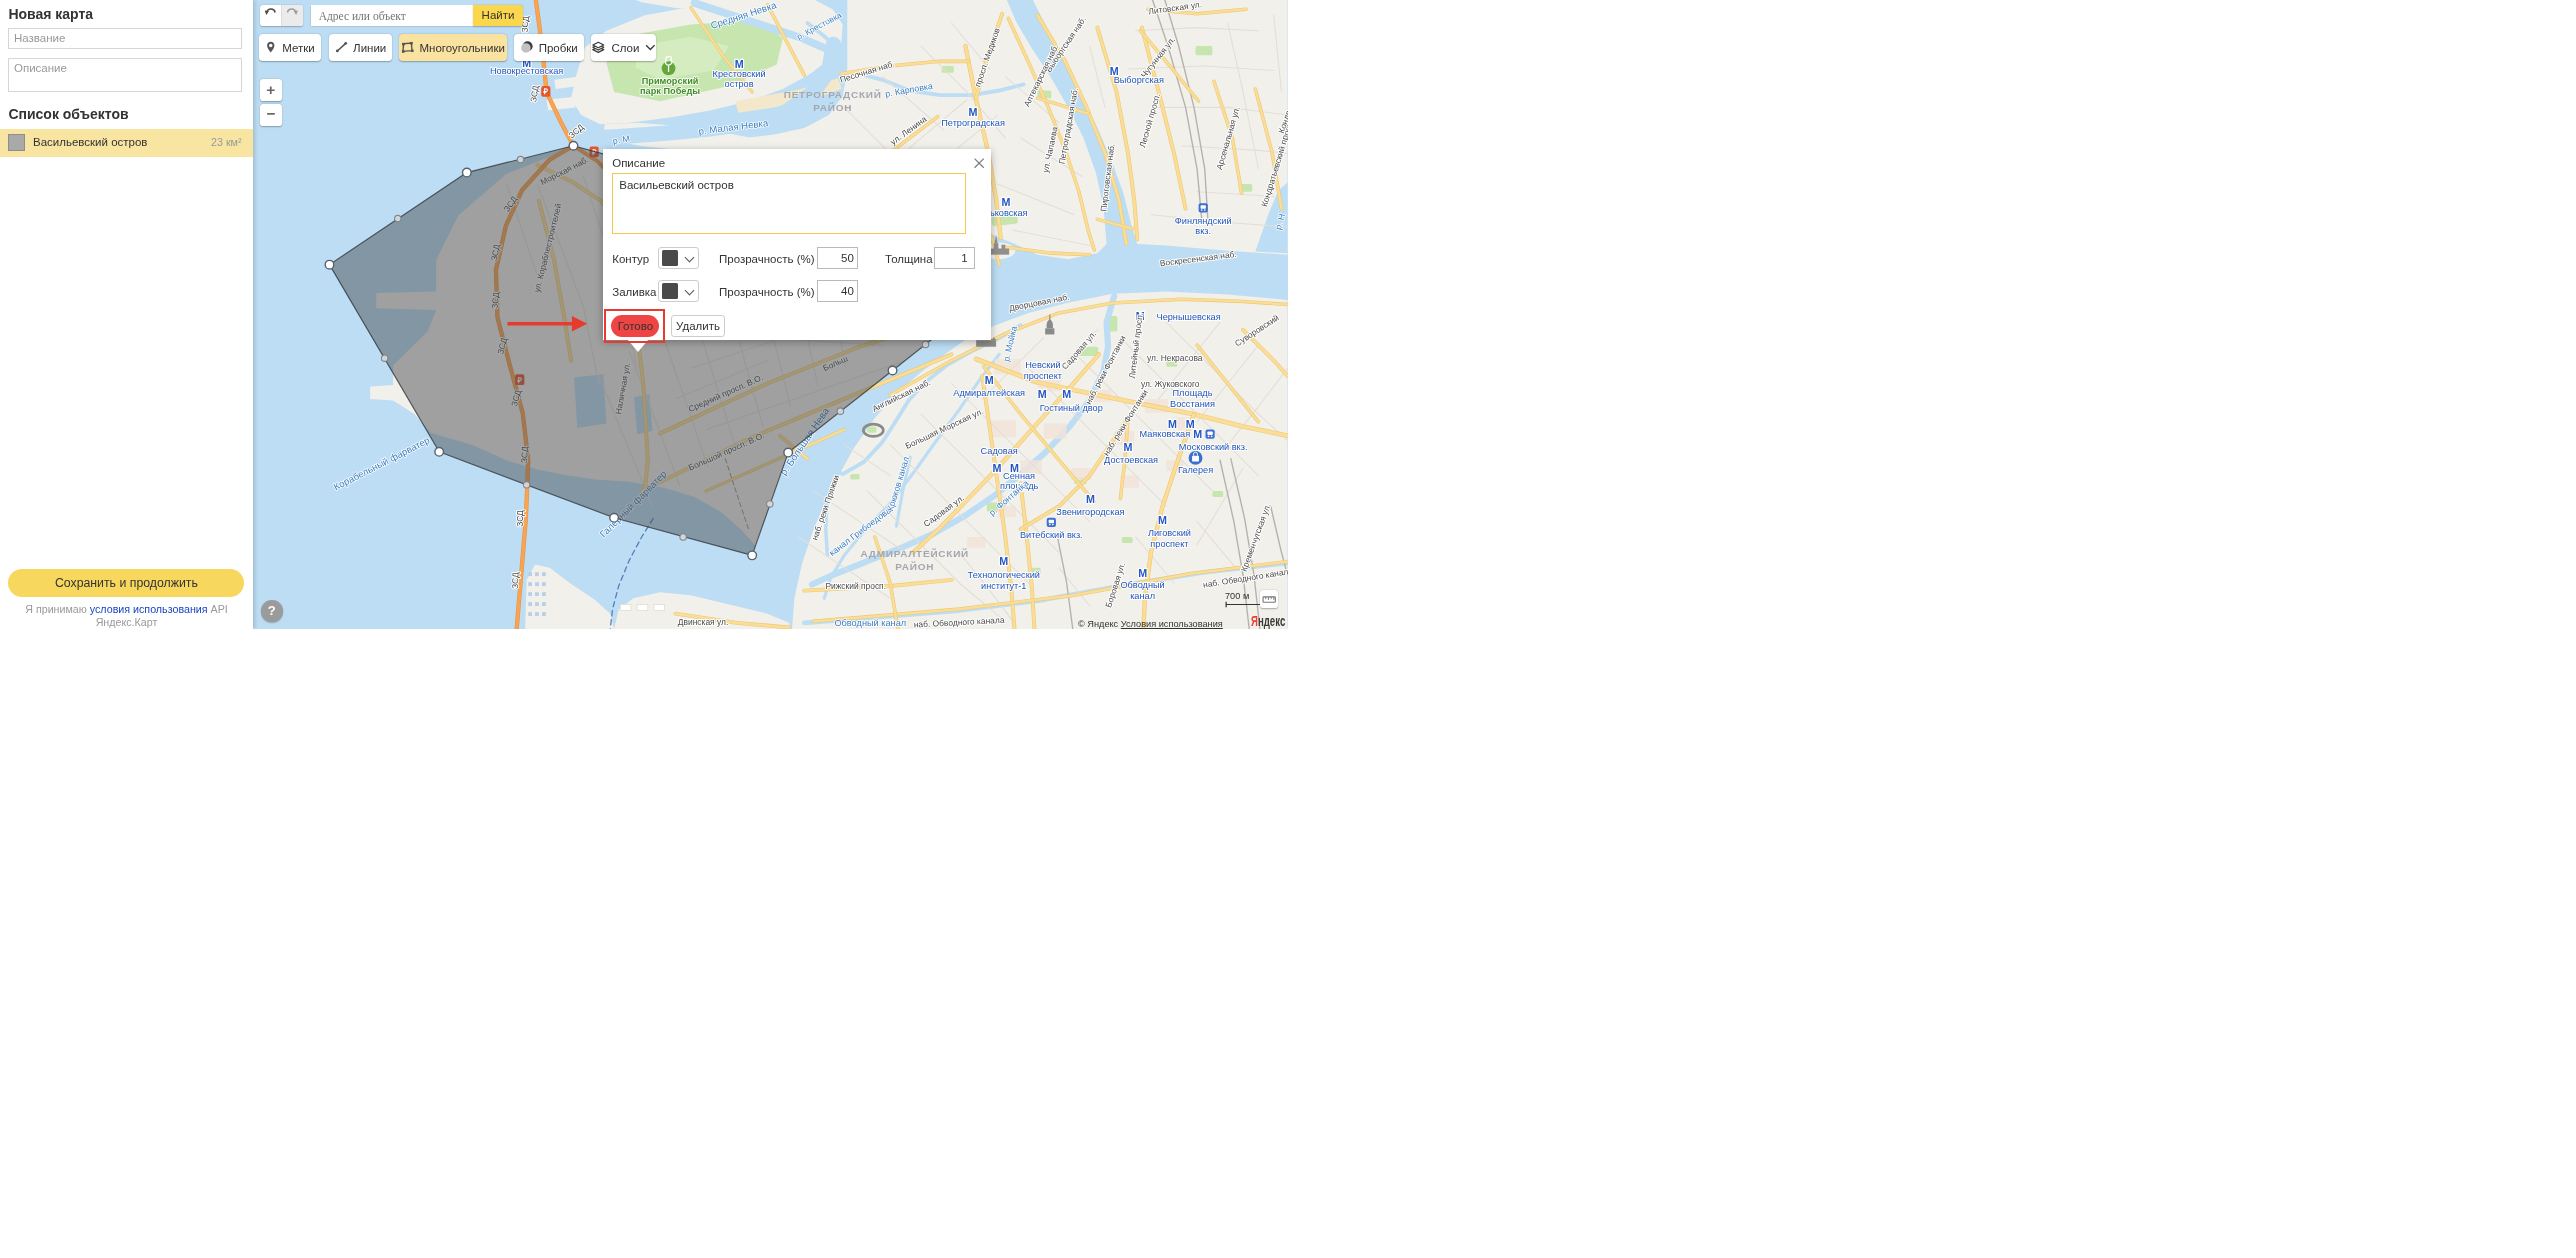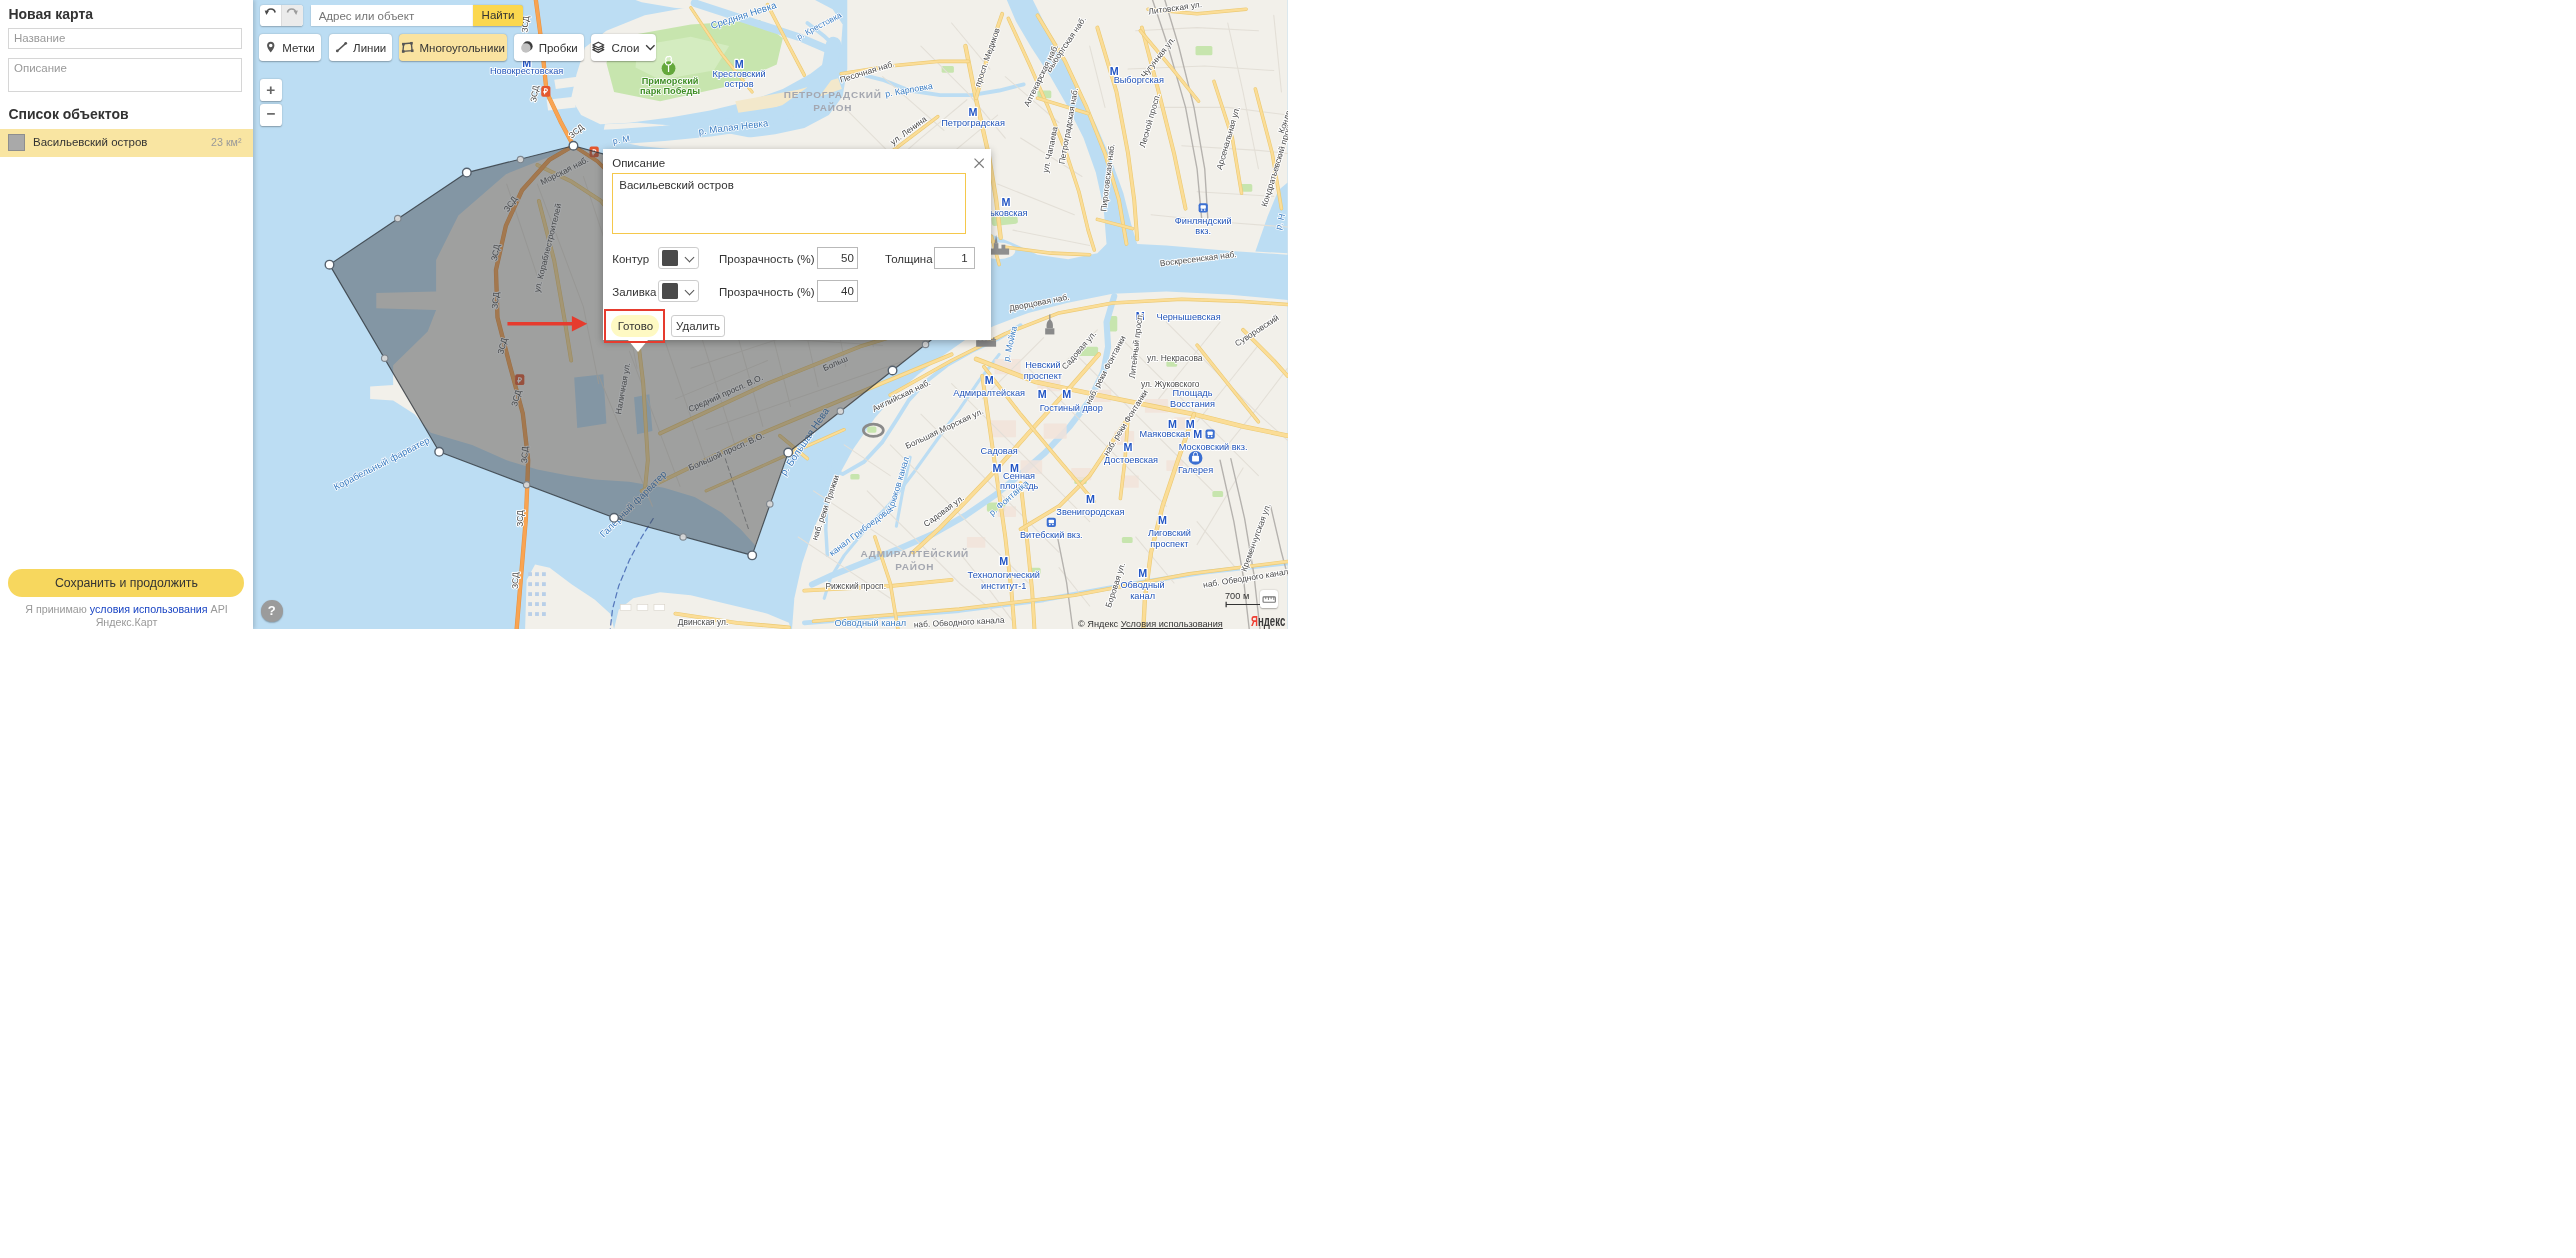--- a/index.html
+++ b/index.html
@@ -18,21 +18,21 @@
 #listrow .nm { position:absolute; left:33px; top:7px; font-size:11.5px; color:#333; }
 #listrow .ar { position:absolute; right:11.5px; top:7px; font-size:10.7px; color:#999; }
 #savebtn { position:absolute; left:8.4px; top:569px; width:236px; height:28px; background:#f7d75e; border-radius:14px; font-size:12.3px; color:#333; text-align:center; line-height:28px; }
 #accept { position:absolute; left:0; top:603px; width:253px; text-align:center; font-size:10.7px; color:#999; line-height:13px; }
 #accept a { color:#1a45c4; text-decoration:none; }
 
 .ctl { position:absolute; background:#fff; border-radius:3.1px; box-shadow:0 0.8px 1.5px rgba(0,0,0,.25); }
 #undo { left:260px; top:5.4px; width:43px; height:21px; background:#fff; }
 #undo .half { position:absolute; top:0; width:21.5px; height:21px; text-align:center; font-size:11.5px; }
 #search { left:311px; top:5.4px; width:162px; height:21px; border-radius:0; box-shadow:0 0.8px 1.5px rgba(0,0,0,.25); }
-#search input { width:100%; height:100%; border:0; outline:0; font-size:11.5px; color:#a9a9a9; padding-left:7.7px; font-family:Liberation Sans, sans-serif;}
+#search input { width:100%; height:100%; border:0; outline:0; font-size:11.5px; color:#a9a9a9; padding-left:7.7px; font-family:Liberation Serif, serif;}
 #findbtn { position:absolute; left:473px; top:5.4px; width:50px; height:21px; background:#fbd74e; border-radius:0 3.1px 3.1px 0; text-align:center; line-height:21px; font-size:11.5px; color:#333; box-shadow:0 0.8px 1.5px rgba(0,0,0,.25);}
 .tbtn { position:absolute; top:34px; height:27px; background:#fff; border-radius:3.8px; box-shadow:0 0.8px 1.5px rgba(0,0,0,.3); font-size:11.5px; color:#333; display:flex; align-items:center; justify-content:center; gap:5.4px; white-space:nowrap; }
 .tbtn svg { flex:none; }
 #b-metki { left:259px; width:62px; }
 #b-linii { left:329px; width:63px; }
 #b-poly  { left:399px; width:108px; background:#fae3a0; }
 #b-probki{ left:514px; width:70px; }
 #b-sloi  { left:591px; width:65px; }
 #zoomp, #zoomm { position:absolute; left:260px; width:21.5px; height:21.5px; background:#fff; border-radius:3.1px; box-shadow:0 0.8px 1.5px rgba(0,0,0,.3); text-align:center; font-size:15.4px; font-weight:bold; color:#666; line-height:20px; }
 #zoomp { top:79px; line-height:21px; }
@@ -42,21 +42,21 @@
 #dlg { position:absolute; left:603px; top:149px; width:388px; height:191px; background:#fff; box-shadow:0 1.5px 7.7px rgba(0,0,0,.3); }
 #dlg .tail { position:absolute; left:25px; top:191px; width:0; height:0; border-left:10.7px solid transparent; border-right:10.7px solid transparent; border-top:12.3px solid #fff; }
 #dlg .ttl { position:absolute; left:9.2px; top:8.4px; font-size:11.5px; color:#333; }
 #dlg .cls { position:absolute; right:6.1px; top:7.7px; width:12.3px; height:12.3px; }
 #dlg textarea { position:absolute; left:9.2px; top:24px; width:354px; height:61px; border:1.5px solid #f5c84b; font-size:11.5px; color:#333; padding:4.6px 6.1px; resize:none; font-family:"Liberation Sans",sans-serif; outline:none;}
 .drow { position:absolute; font-size:11.5px; color:#333; }
 .swbtn { position:absolute; width:41px; height:21.5px; border:0.8px solid #ccc; border-radius:3.1px; background:#fff; }
 .swbtn .sq { position:absolute; left:3.1px; top:2.3px; width:16px; height:16px; background:#4a4a4a; border-radius:1.5px; }
 .swbtn .ch { position:absolute; right:5.4px; top:6.1px; width:7px; height:7px; border-right:1.5px solid #555; border-bottom:1.5px solid #555; transform:rotate(45deg); }
 .dinp { position:absolute; width:41px; height:21.5px; border:0.8px solid #b9b9b9; text-align:center; line-height:20px; font-size:11.5px; color:#333; background:#fff;padding-left:20px; }
-#gotovo { position:absolute; left:8.4px; top:166px; width:48px; height:22px; background:#fef9c3; border-radius:11px; text-align:center; line-height:22px; font-size:11.5px; color:#333; }
+#gotovo { position:absolute; left:8.4px; top:166px; width:48px; height:22px; background:#ef4444; border-radius:11px; text-align:center; line-height:22px; font-size:11.5px; color:#333; }
 #udalit { position:absolute; left:68px; top:166px; width:54px; height:22px; background:#fff; border:0.8px solid #ccc; border-radius:3.1px; text-align:center; line-height:21px; font-size:11.5px; color:#333; }
 #redrect { position:absolute; left:604px; top:309px; width:61px; height:34px; border:2.3px solid #e63b2e; }
 
 #scale { position:absolute; left:1225px; top:591px; width:38px; font-size:9.2px; color:#333; }
 #ruler { position:absolute; left:1260px; top:590px; width:18.4px; height:18.4px; background:#fff; border-radius:3.1px; box-shadow:0 0.8px 1.5px rgba(0,0,0,.3); }
 #copyr { position:absolute; left:1078px; top:619px; font-size:9.2px; color:#333; }
 #copyr u { }
 #ylogo { position:absolute; left:1251px; top:613px; font-size:14.6px; color:#3b3b3b; font-weight:bold; transform:scaleX(.66); transform-origin:0 0; }
 #ylogo i { color:#ef4034; font-style:normal; }
 </style>

